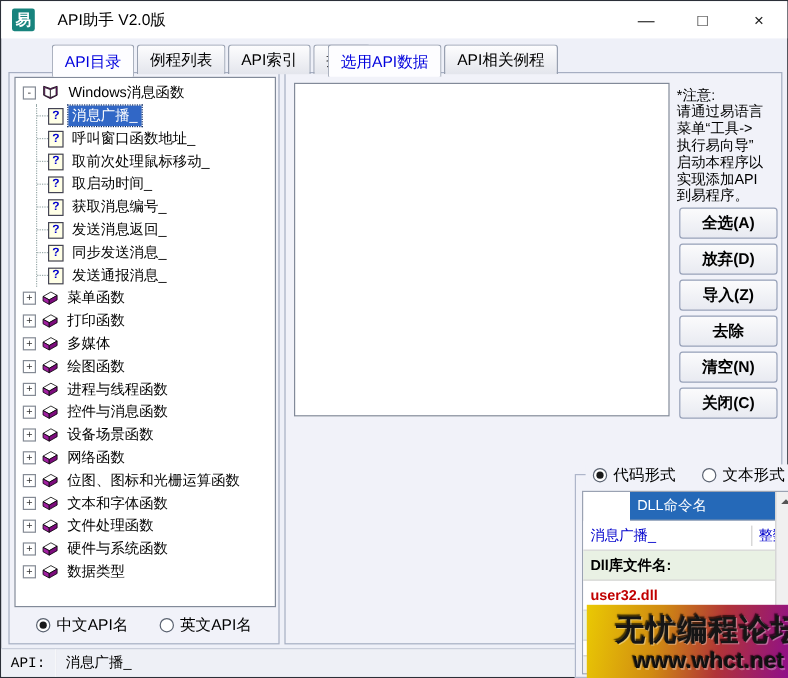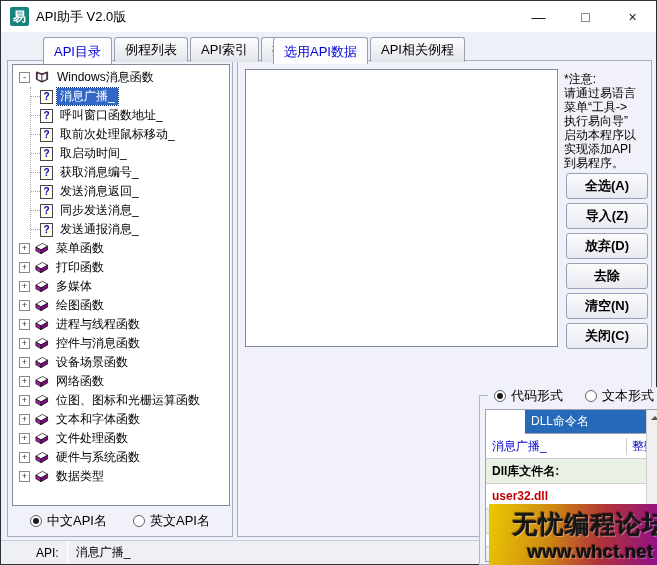--- a/index.html
+++ b/index.html
@@ -6,21 +6,21 @@
   html,body { width:657px; height:565px; overflow:hidden; }
   body { font-family:"Liberation Sans", sans-serif; position:relative; background:#fff; }
 
   .window { position:absolute; left:0; top:0; width:657px; height:565px;
             border:1px solid #2b2f38; background:#eef0f8; }
 
   
   .titlebar { height:31px; background:#ffffff; display:flex; align-items:center; padding-left:9px; }
   .app-icon { width:19px; height:19px; background:#17837d; color:#fff; font-size:13px; font-weight:bold;
               display:flex; align-items:center; justify-content:center; border-radius:2px; }
-  .title { font-size:13px; color:#000; margin-left:7px; }
+  .title { font-size:13px; color:#000; margin-left:19px; }
   .win-controls { margin-left:auto; display:flex; height:100%; }
   .win-btn { width:47px; height:100%; display:flex; align-items:center; justify-content:center;
              font-size:14px; color:#1a1a1a; cursor:default; }
 
   
   .client { position:absolute; left:0; top:31px; right:0; bottom:24px; }
 
   .tabstrip { position:absolute; display:flex; align-items:flex-start; height:23px;padding-left:35px; }
   .tab { padding:3px 10px 3px; font-size:13px; background:linear-gradient(#fdfdfe,#e3e5ec);
          border:1px solid #98a0b0; border-bottom:none; border-radius:3px 3px 0 0;
@@ -90,21 +90,21 @@
   .thumb { width:58px; height:11px; background:#cdcdcd; margin-left:2px; }
   .arr { width:0; height:0; border:4px solid transparent; }
   .arr.up    { border-bottom-color:#555; margin-top:-4px; }
   .arr.down  { border-top-color:#555; margin-bottom:-4px; }
   .arr.left  { border-right-color:#555; margin-left:-4px; }
   .arr.right { border-left-color:#555; margin-right:-4px; }
 
   
   .statusbar { position:absolute; left:0; bottom:0; width:100%; height:24px; background:#eef0f6;
                border-top:1px solid #c9cedb; display:flex; align-items:center; font-size:12px; }
-  .status-label { padding:0 8px; color:#000; font-family:Liberation Sans, sans-serif;margin-left:27px; }
+  .status-label { padding:0 8px; color:#000; font-family:Liberation Mono, monospace; }
   .status-sep { width:1px; height:100%; background:#c9cedb; border-right:1px solid #fff; }
   .status-value { padding-left:8px; color:#000; }
 
   
   .watermark { position:absolute; left:488px; top:503px; width:203px; height:62px; z-index:30;
                background:linear-gradient(100deg,#eac903 0%,#d08a12 30%,#b03338 55%,#8e0d8e 85%);
                display:flex; flex-direction:column; align-items:center; justify-content:center; }
   .wm1 { font-size:25px; font-weight:bold; color:#151515; letter-spacing:1px;
          text-shadow:1px 1px 0 rgba(255,255,255,.35), -1px -1px 1px rgba(0,0,0,.7); }
   .wm2 { font-size:19px; font-weight:bold; color:#101010;
@@ -344,22 +344,22 @@
       <div class="list-box"></div>
       <div class="notes">*注意:
 请通过易语言
 菜单“工具-&gt;
 执行易向导”
 启动本程序以
 实现添加API
 到易程序。</div>
       <div class="side-buttons" id="side-buttons">
           <button class="btn">全选(A)</button>
+          <button class="btn">放弃(D)</button>
           <button class="btn">导入(Z)</button>
-          <button class="btn">放弃(D)</button>
           <button class="btn">去除</button>
           <button class="btn">清空(N)</button>
           <button class="btn">关闭(C)</button>
         </div>
 
       <div class="groupbox">
         <div class="legend" id="format-radios">
             <div class="radio-item">
               <span class="radio-circle on"></span>
               <span>代码形式</span>

